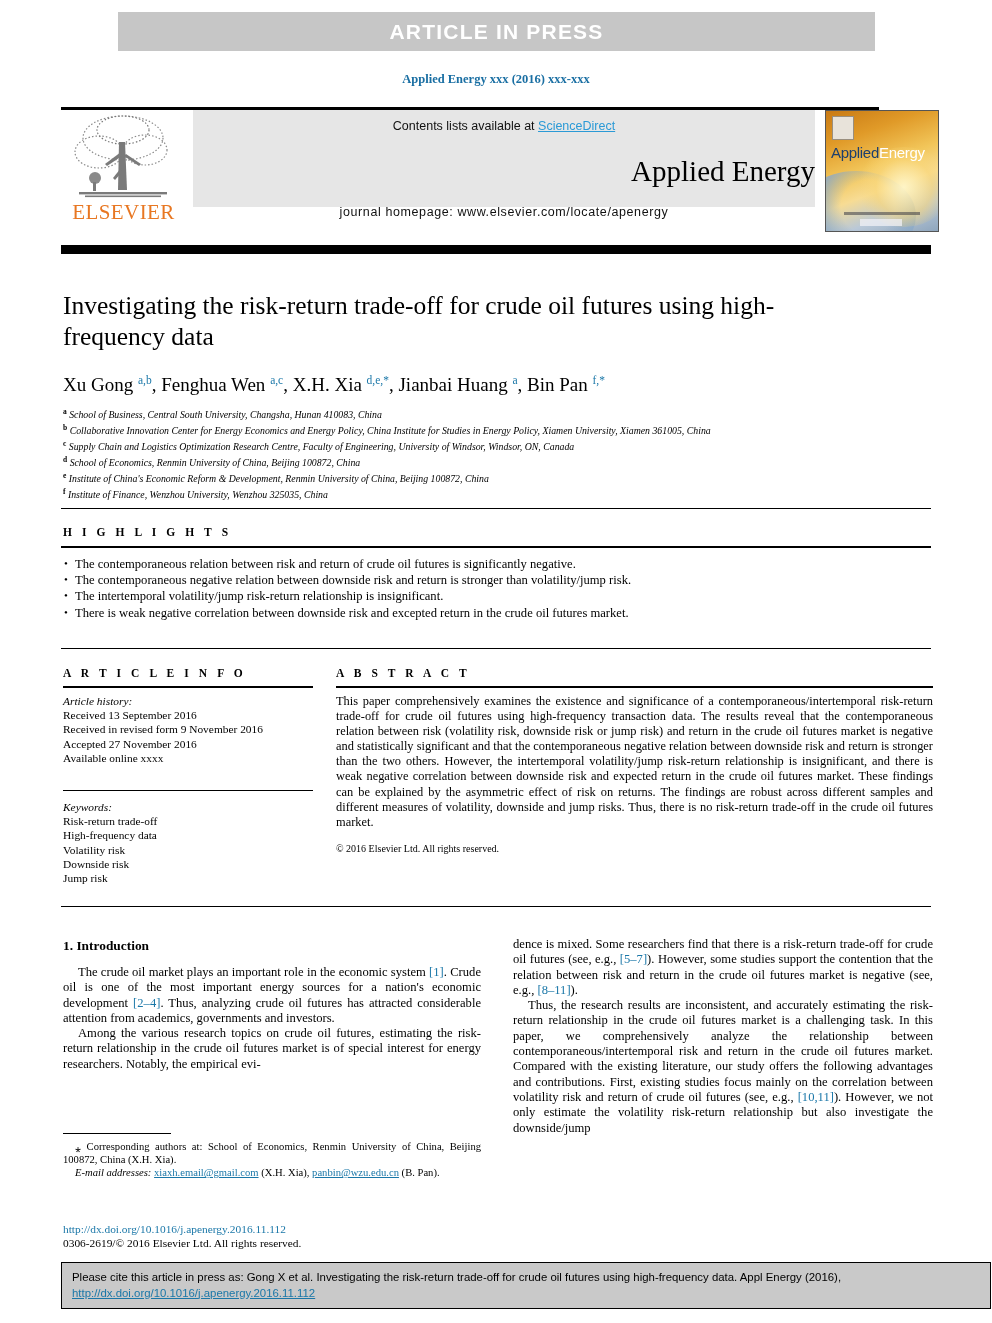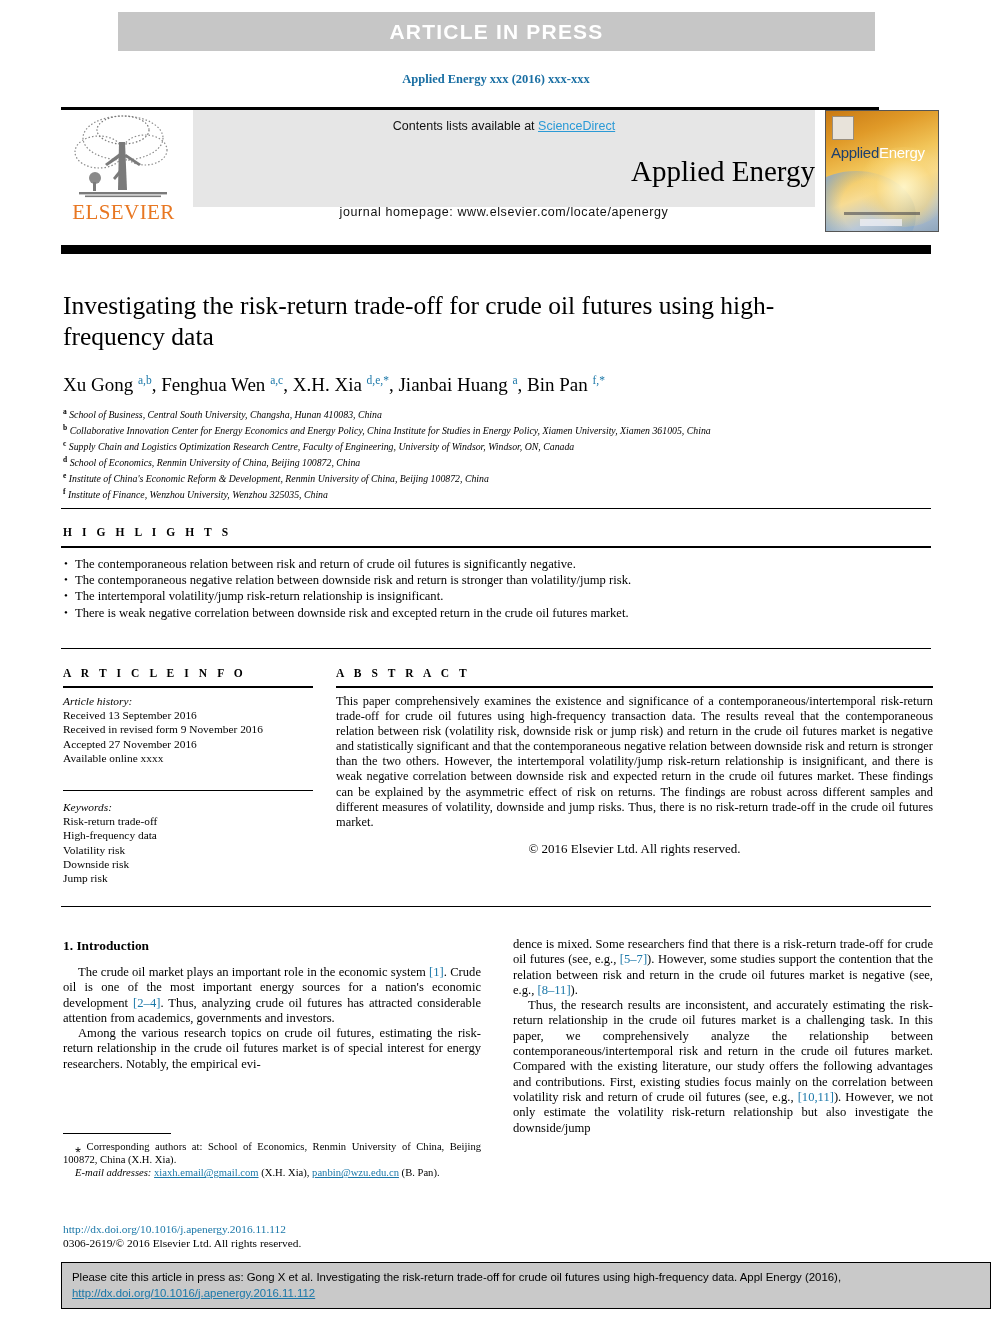--- a/index.html
+++ b/index.html
@@ -345,22 +345,22 @@
     top: 694px;
     width: 597px;
     font-family: "Liberation Serif", serif;
     font-size: 12.4px;
     line-height: 15.1px;
     text-align: justify;
     color: #000;
   }
   .abs-copy {
     margin-top: 11px;
-    text-align: center;
-    font-size: 13px;
+    text-align: left;
+    font-size: 10px;
   }
 
   
   .sec-head {
     position: absolute;
     left: 63px;
     top: 938px;
     font-family: "Liberation Serif", serif;
     font-size: 13.4px;
     font-weight: bold;

